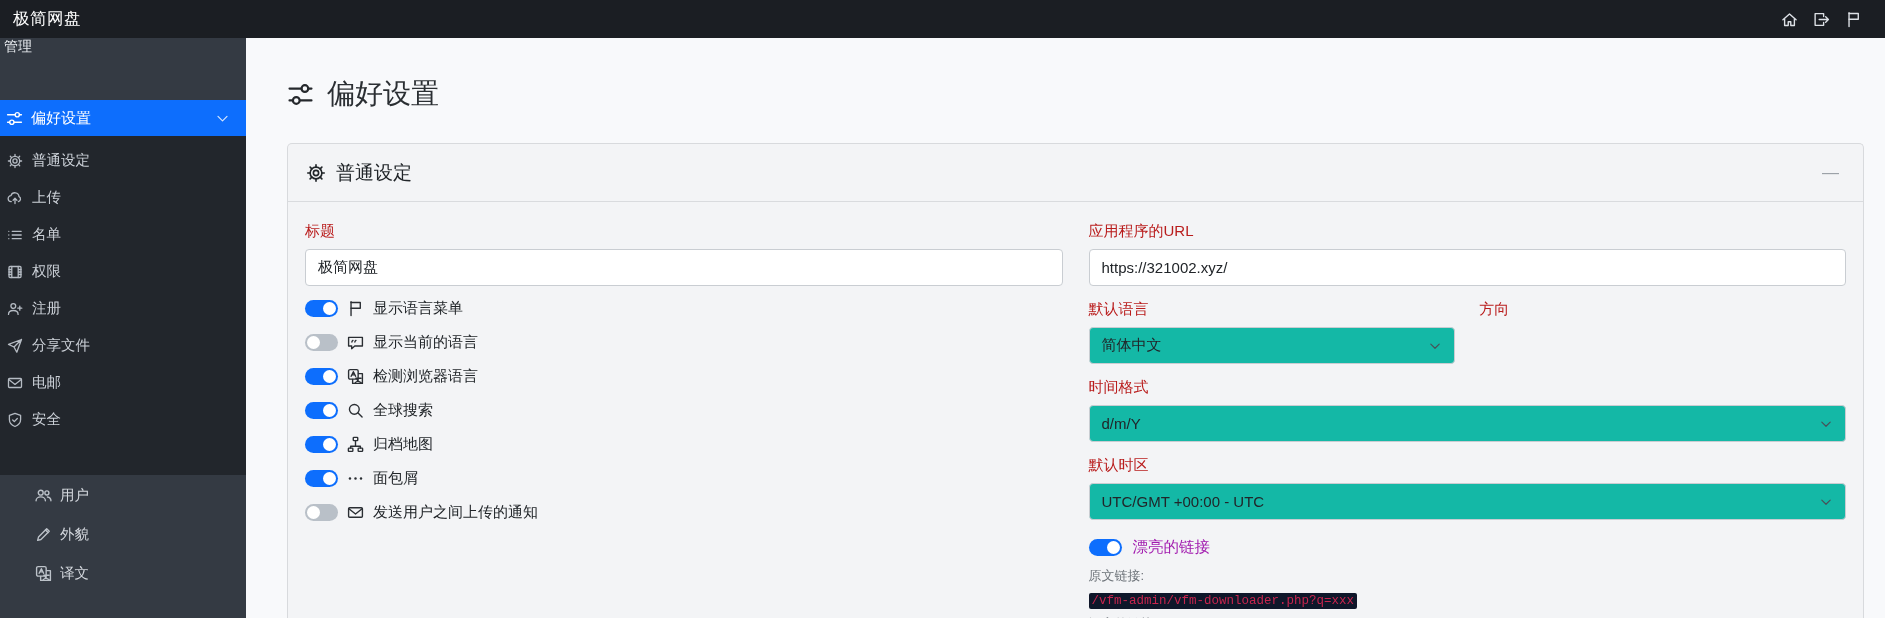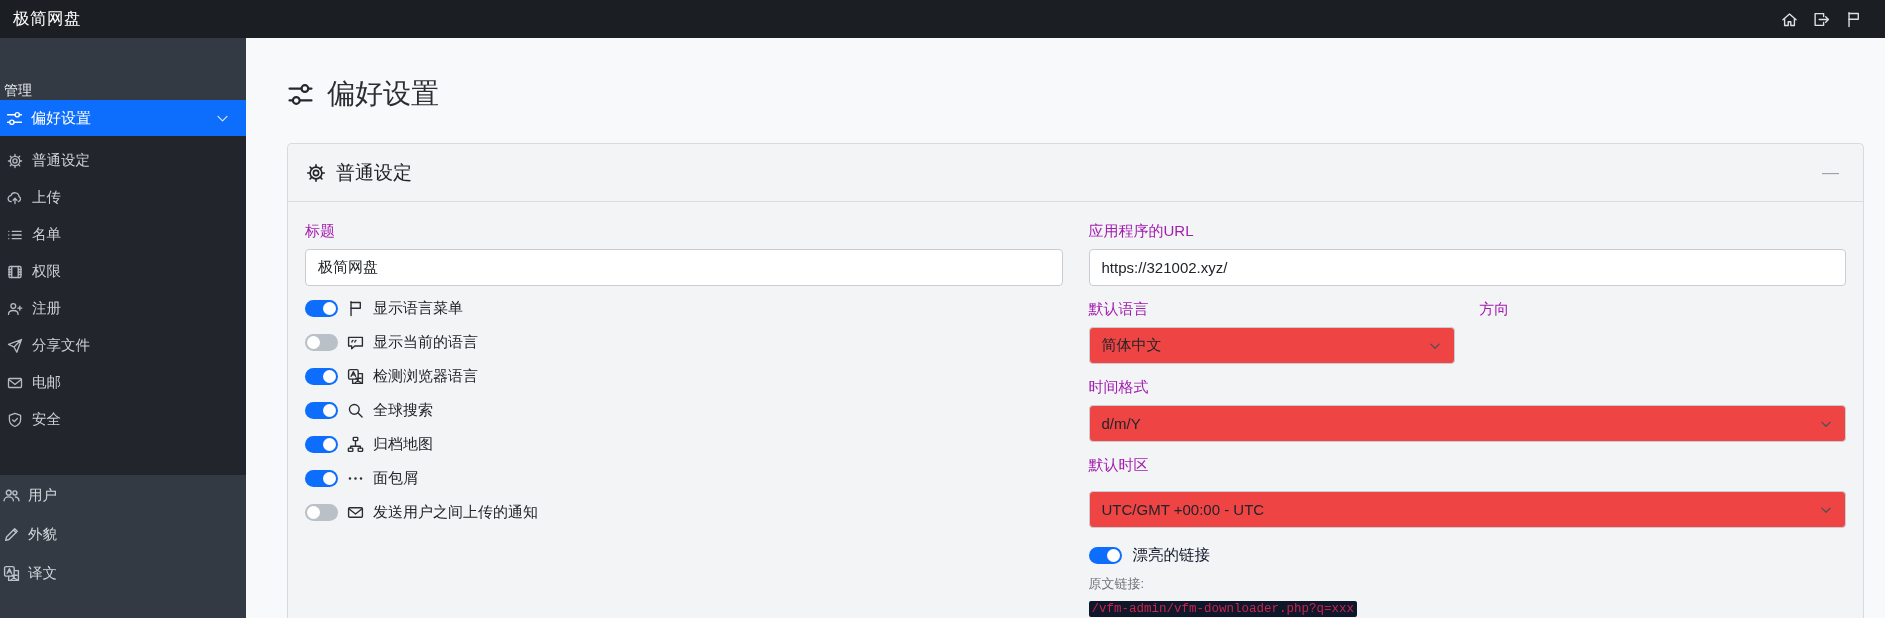--- a/index.html
+++ b/index.html
@@ -19,42 +19,42 @@
   .navbar .brand { color:#ffffff; font-size:16.5px; letter-spacing:.5px; }
   .nav-icons { display:flex; align-items:center; gap:15px; color:#dde1e6; padding-right:9px; }
   .nav-icons .nico { width:17px; height:17px; cursor:pointer; }
 
   
   .sidebar {
     position:absolute; top:38px; left:0; width:246px; bottom:0;
     background:#22262c; display:flex; flex-direction:column;
   }
   .side-section-a {
-    height:62px; background:#343a43; display:flex; align-items:flex-end;
+    height:62px; background:#343a43; display:flex; align-items:flex-start;
     padding-left:4px; color:#e8ebef; font-size:14px;
   }
   .side-active {
     height:36px; background:#0d6efd; color:#ffffff; font-size:15px;
     display:flex; align-items:center; gap:8px; padding-left:6px; position:relative;
     cursor:pointer;
   }
   .side-active .aicon { width:17px; height:17px; }
   .side-active .chev { position:absolute; right:16px; width:15px; height:15px; color:#d5e5fb; }
   .submenu { padding-top:6px; }
   .sub-item {
     height:37px; display:flex; align-items:center; gap:9px; padding-left:7px;
     color:#ccd1d8; font-size:14.5px; cursor:pointer;
   }
   .sub-item .sicon { width:16px; height:16px; color:#b5bbc3; flex:0 0 auto; }
   .side-bottom {
     margin-top:auto; background:#343a43; flex:0 0 143px; padding-top:1px;
   }
   .bot-item {
     height:39px; display:flex; align-items:center; gap:8px; padding-left:3px;
-    color:#d3d7dd; font-size:14.5px; cursor:pointer;
+    color:#d3d7dd; font-size:14.5px; cursor:pointer;margin-left:32px;
   }
   .bot-item .sicon { width:17px; height:17px; color:#bcc2c9; flex:0 0 auto; }
 
   
   .main { position:absolute; left:246px; top:38px; right:0; bottom:0; background:#f8f9fb; }
   .page-title {
     position:absolute; left:41px; top:37px; display:flex; align-items:center; gap:13px;
     font-size:28px; color:#2b2f33;
   }
   .page-title .ticon { width:27px; height:27px; color:#25282c; }
@@ -69,21 +69,21 @@
     gap:10px; padding:0 18px; font-size:19px; color:#212529;
   }
   .card-header .hicon { width:20px; height:20px; }
   .collapse-btn {
     margin-left:auto; color:#9aa0a6; font-size:17px; cursor:pointer; line-height:1;
     padding:4px 6px;
   }
   .card-body {
     padding:20px 17px 0 17px; display:grid; grid-template-columns:1fr 1fr; column-gap:26px;
   }
-  .fld-label { display:block; font-size:15px; color:#a21caf; margin-bottom:8px; }
+  .fld-label { display:block; font-size:15px; color:#b91c1c; margin-bottom:8px; }
   .txt-input {
     width:100%; height:37px; background:#ffffff; border:1px solid #c9cdd2;
     border-radius:4px; padding:0 12px; font-size:15px; color:#212529;
     font-family:inherit; outline:none;
   }
 
   
   .toggles { margin-top:5px; }
   .toggle-row { height:34px; display:flex; align-items:center; gap:9px; }
   .switch { width:33px; height:17px; border-radius:17px; position:relative; flex:0 0 auto; cursor:pointer; }
@@ -91,29 +91,29 @@
   .switch.off { background:#b9c0c8; }
   .switch .knob { position:absolute; top:2px; width:13px; height:13px; border-radius:50%; background:#fff; }
   .switch.on  .knob { right:2px; }
   .switch.off .knob { left:2px; }
   .toggle-row .ticn { width:17px; height:17px; color:#2a2e33; flex:0 0 auto; }
   .toggle-row .tlabel { font-size:15px; color:#212529; }
 
   
   .half-row { display:grid; grid-template-columns:1fr 1fr; column-gap:24px; margin-top:14px; }
   .sel {
-    height:37px; background:#ef4444; border:1px solid #c9cdd2; border-radius:4px;
+    height:37px; background:#14b8a6; border:1px solid #c9cdd2; border-radius:4px;
     display:flex; align-items:center; justify-content:space-between;
     padding:0 12px; font-size:15px; color:#212529; cursor:pointer;
   }
   .sel .chev { width:14px; height:14px; color:#495057; }
   .mt14 { margin-top:14px; }
 
   .pretty-row { margin-top:17px; display:flex; align-items:center; gap:11px; }
-  .pretty-row .tlabel { font-size:15.5px; color:#0f172a; }
+  .pretty-row .tlabel { font-size:15.5px; color:#a21caf; }
   .muted { margin-top:9px; font-size:13px; color:#6e747a; }
   .codeline { margin-top:5px; }
   .codeline code {
     font-family:"Liberation Mono","DejaVu Sans Mono",monospace; font-size:12.5px;
     color:#c7254e; background:#0f172a; padding:1px 3px; border-radius:2px;
   }
 </style>
 </head>
 <body>
 
@@ -422,21 +422,21 @@
         <label class="fld-label mt14" style="margin-bottom:8px">时间格式</label>
         <div class="sel">
           <span>d/m/Y</span>
           <span class="chev">
               <svg viewBox="0 0 16 16" fill="none" stroke="currentColor" stroke-width="1.3" stroke-linecap="round" stroke-linejoin="round" class="ic" style="width: 100%; height: 100%;">
                 <path d="M3.2 5.8L8 10.6l4.8-4.8"></path>
               </svg>
             </span>
         </div>
 
-        <label class="fld-label mt14" style="margin-bottom:16px">默认时区</label>
+        <label class="fld-label mt14" style="margin-bottom:8px">默认时区</label>
         <div class="sel">
           <span>UTC/GMT +00:00 - UTC</span>
           <span class="chev">
               <svg viewBox="0 0 16 16" fill="none" stroke="currentColor" stroke-width="1.3" stroke-linecap="round" stroke-linejoin="round" class="ic" style="width: 100%; height: 100%;">
                 <path d="M3.2 5.8L8 10.6l4.8-4.8"></path>
               </svg>
             </span>
         </div>
 
         <div class="pretty-row">

